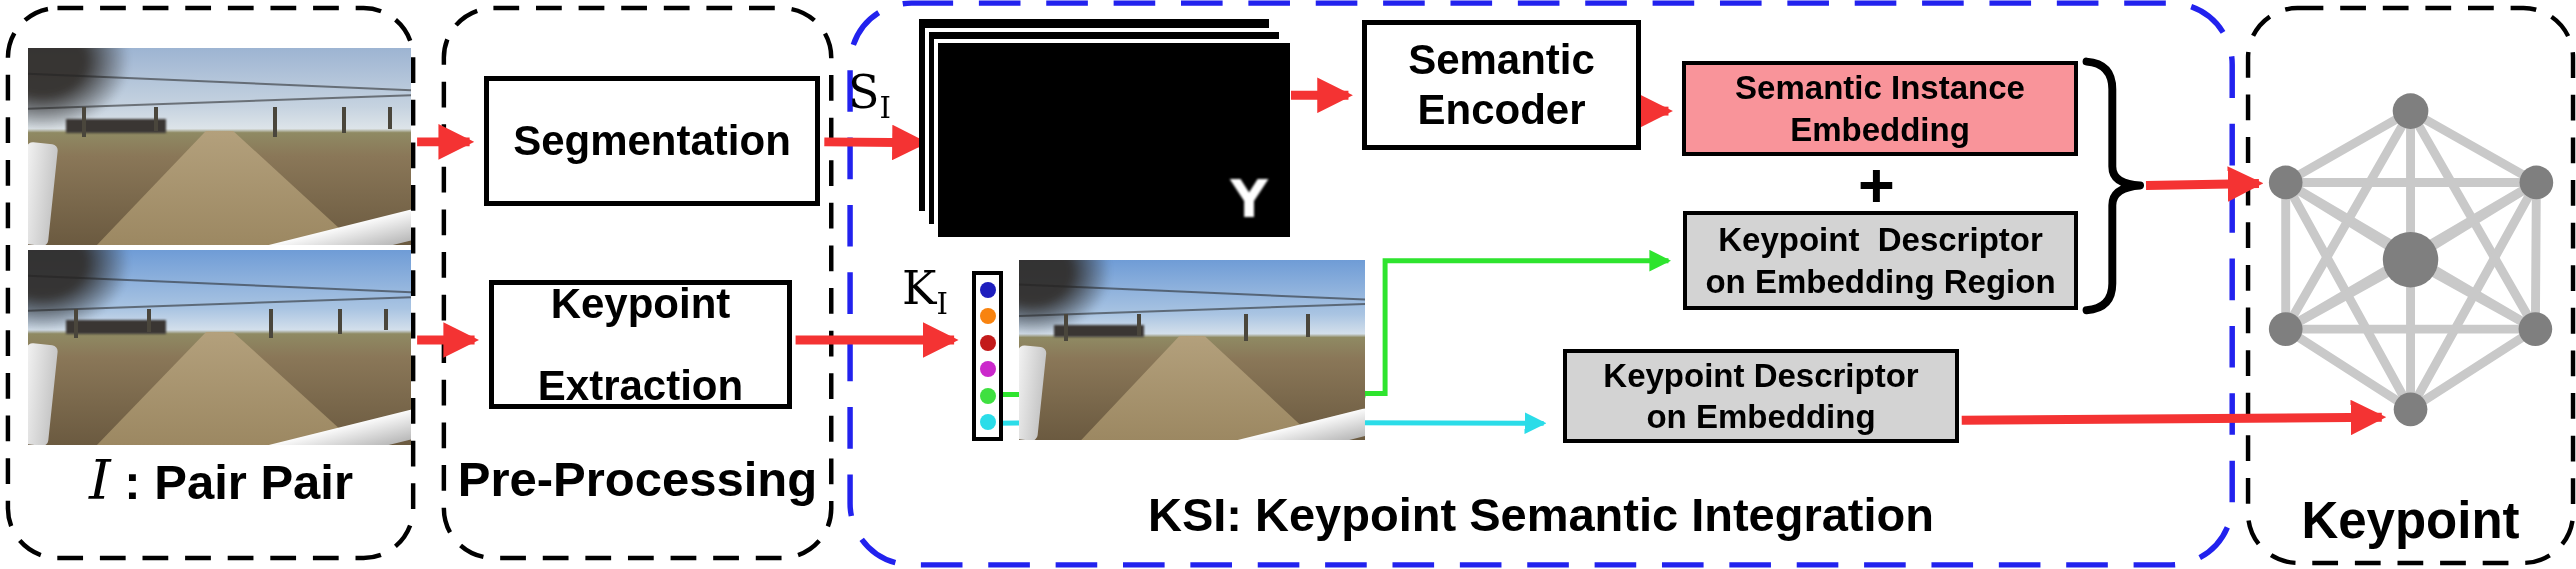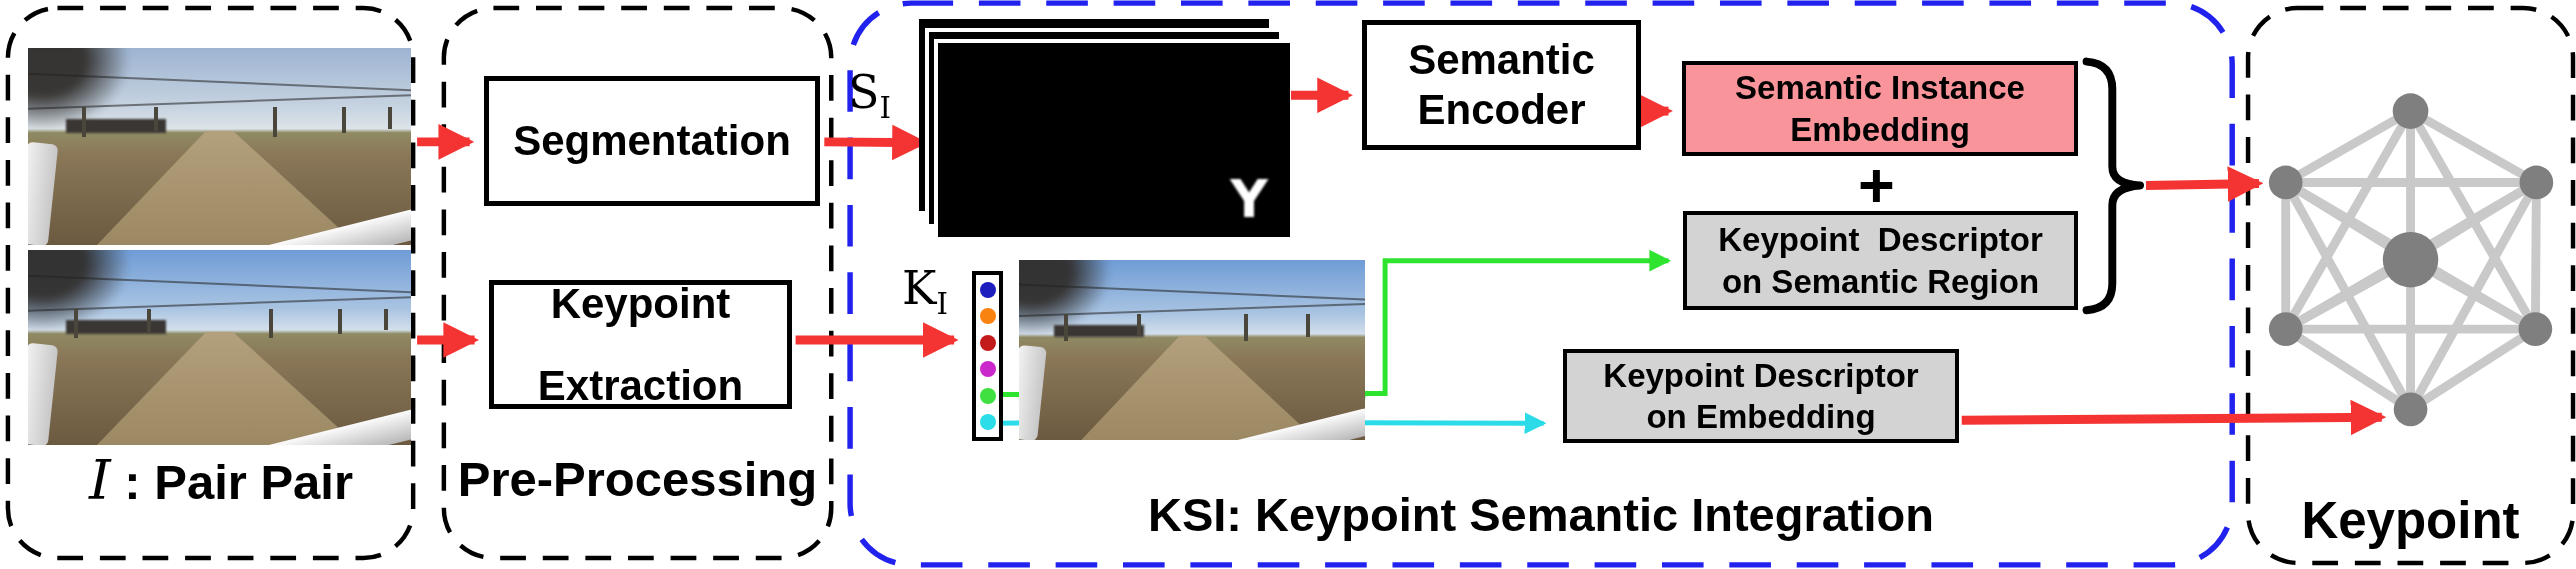--- a/index.html
+++ b/index.html
@@ -237,21 +237,21 @@
 
   <div class="pbox pink f33" style="left:1682px;top:61px;width:388px;height:87px;">
     <span>Semantic Instance</span>
     <span>Embedding</span>
   </div>
   <div class="plus" style="left:1841px;top:152px;width:71px;height:65px;">
     <span>+</span>
   </div>
   <div class="pbox grayb f33" style="left:1683px;top:211px;width:387px;height:91px;">
     <span>Keypoint  Descriptor</span>
-    <span>on Semantic Region</span>
+    <span>on Embedding Region</span>
   </div>
   <div class="pbox grayb f33" style="left:1563px;top:349px;width:388px;height:86px;">
     <span>Keypoint Descriptor</span>
     <span>on Embedding</span>
   </div>
 
   <div class="caption" style="left:850px;top:487px;width:1382px;height:55px;font-size:47px;">
     <span>KSI: Keypoint Semantic Integration</span>
   </div>
 

